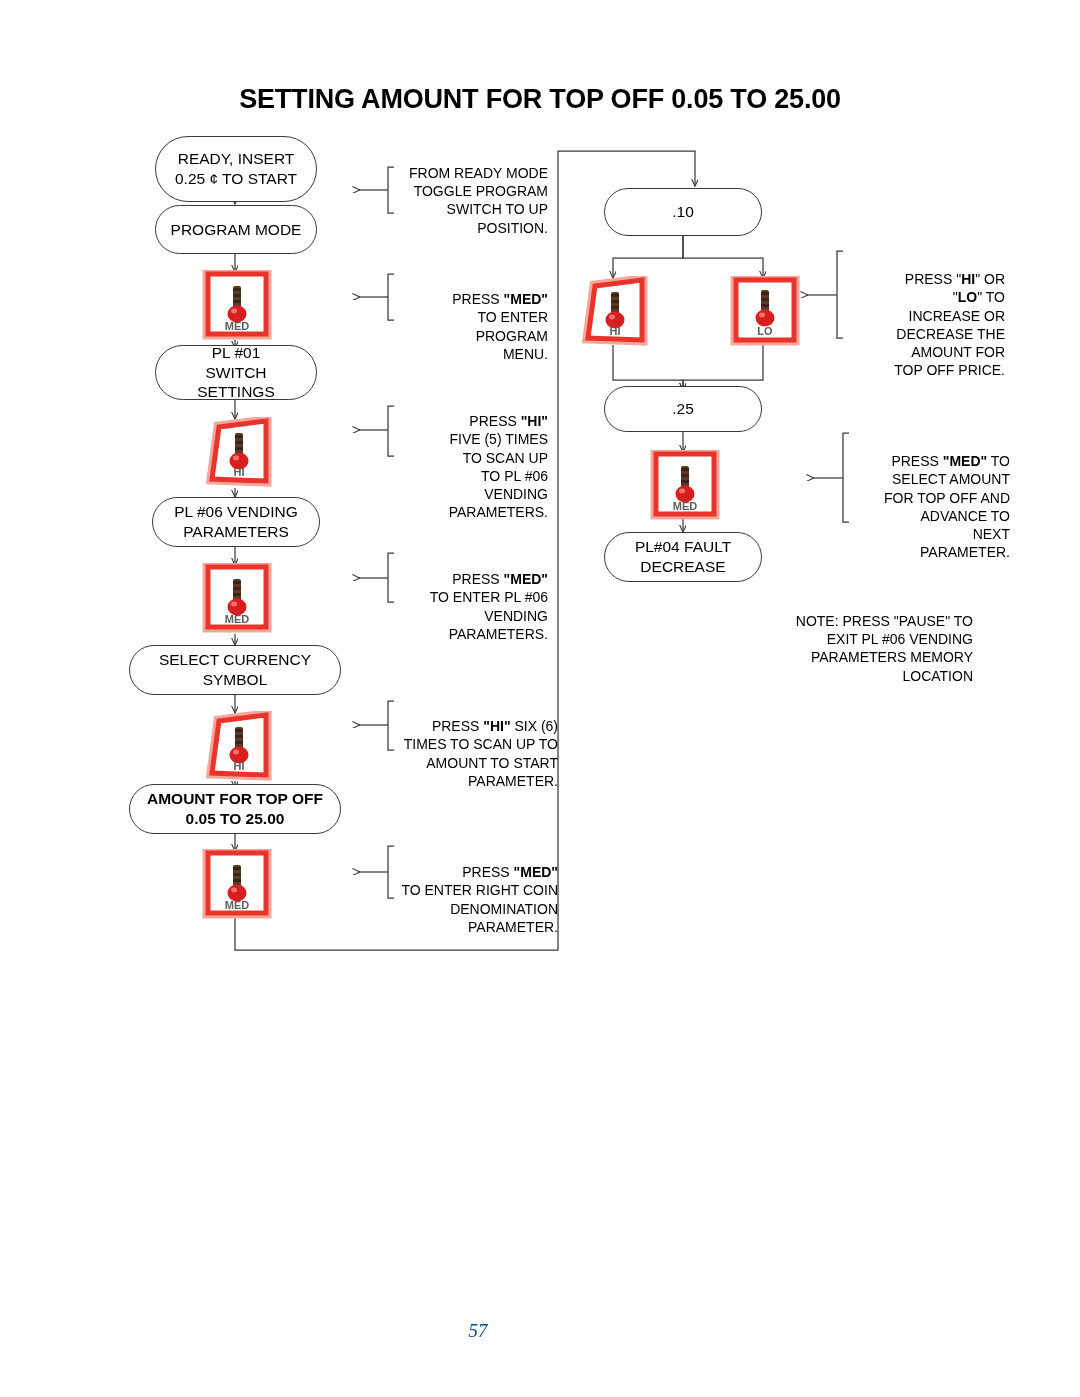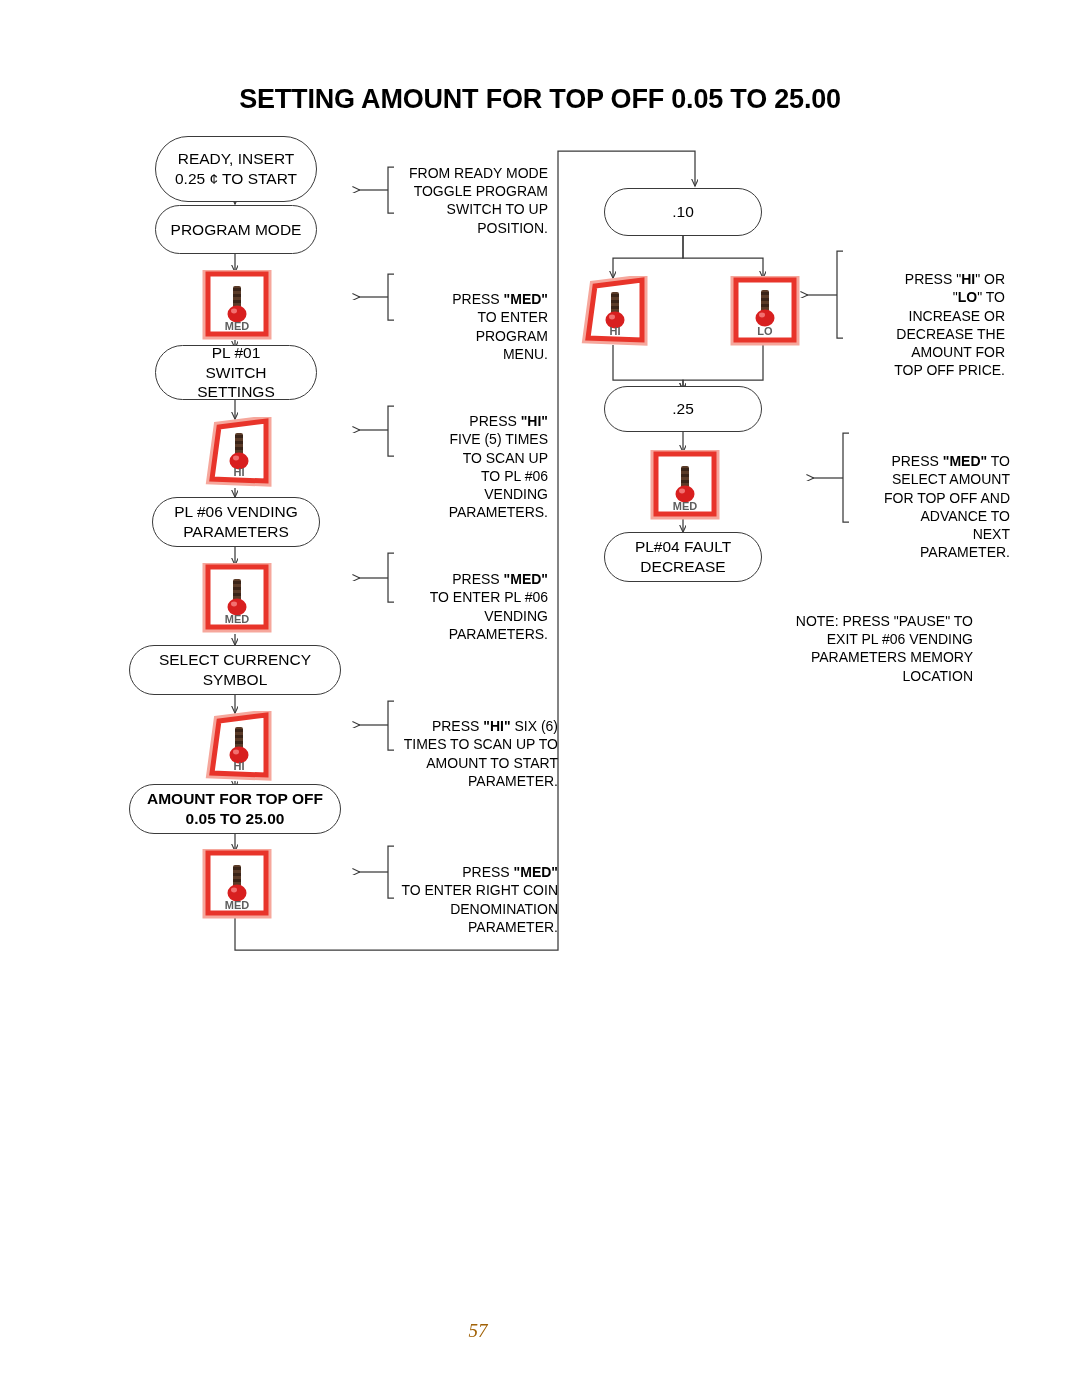--- a/index.html
+++ b/index.html
@@ -85,21 +85,21 @@
   
   .page-number {
     position: absolute;
     left: 0;
     top: 1320px;
     width: 956px;
     text-align: center;
     font-family: "Liberation Serif", serif;
     font-style: italic;
     font-size: 19px;
-    color: #a16207;
+    color: #0c4a6e;
   }
 </style>
 </head>
 <body>
 
 <div id="page">
 
   <div class="page-title">SETTING AMOUNT FOR TOP OFF 0.05 TO 25.00</div>
 
   <svg id="wires" viewBox="0 0 1080 1397">

